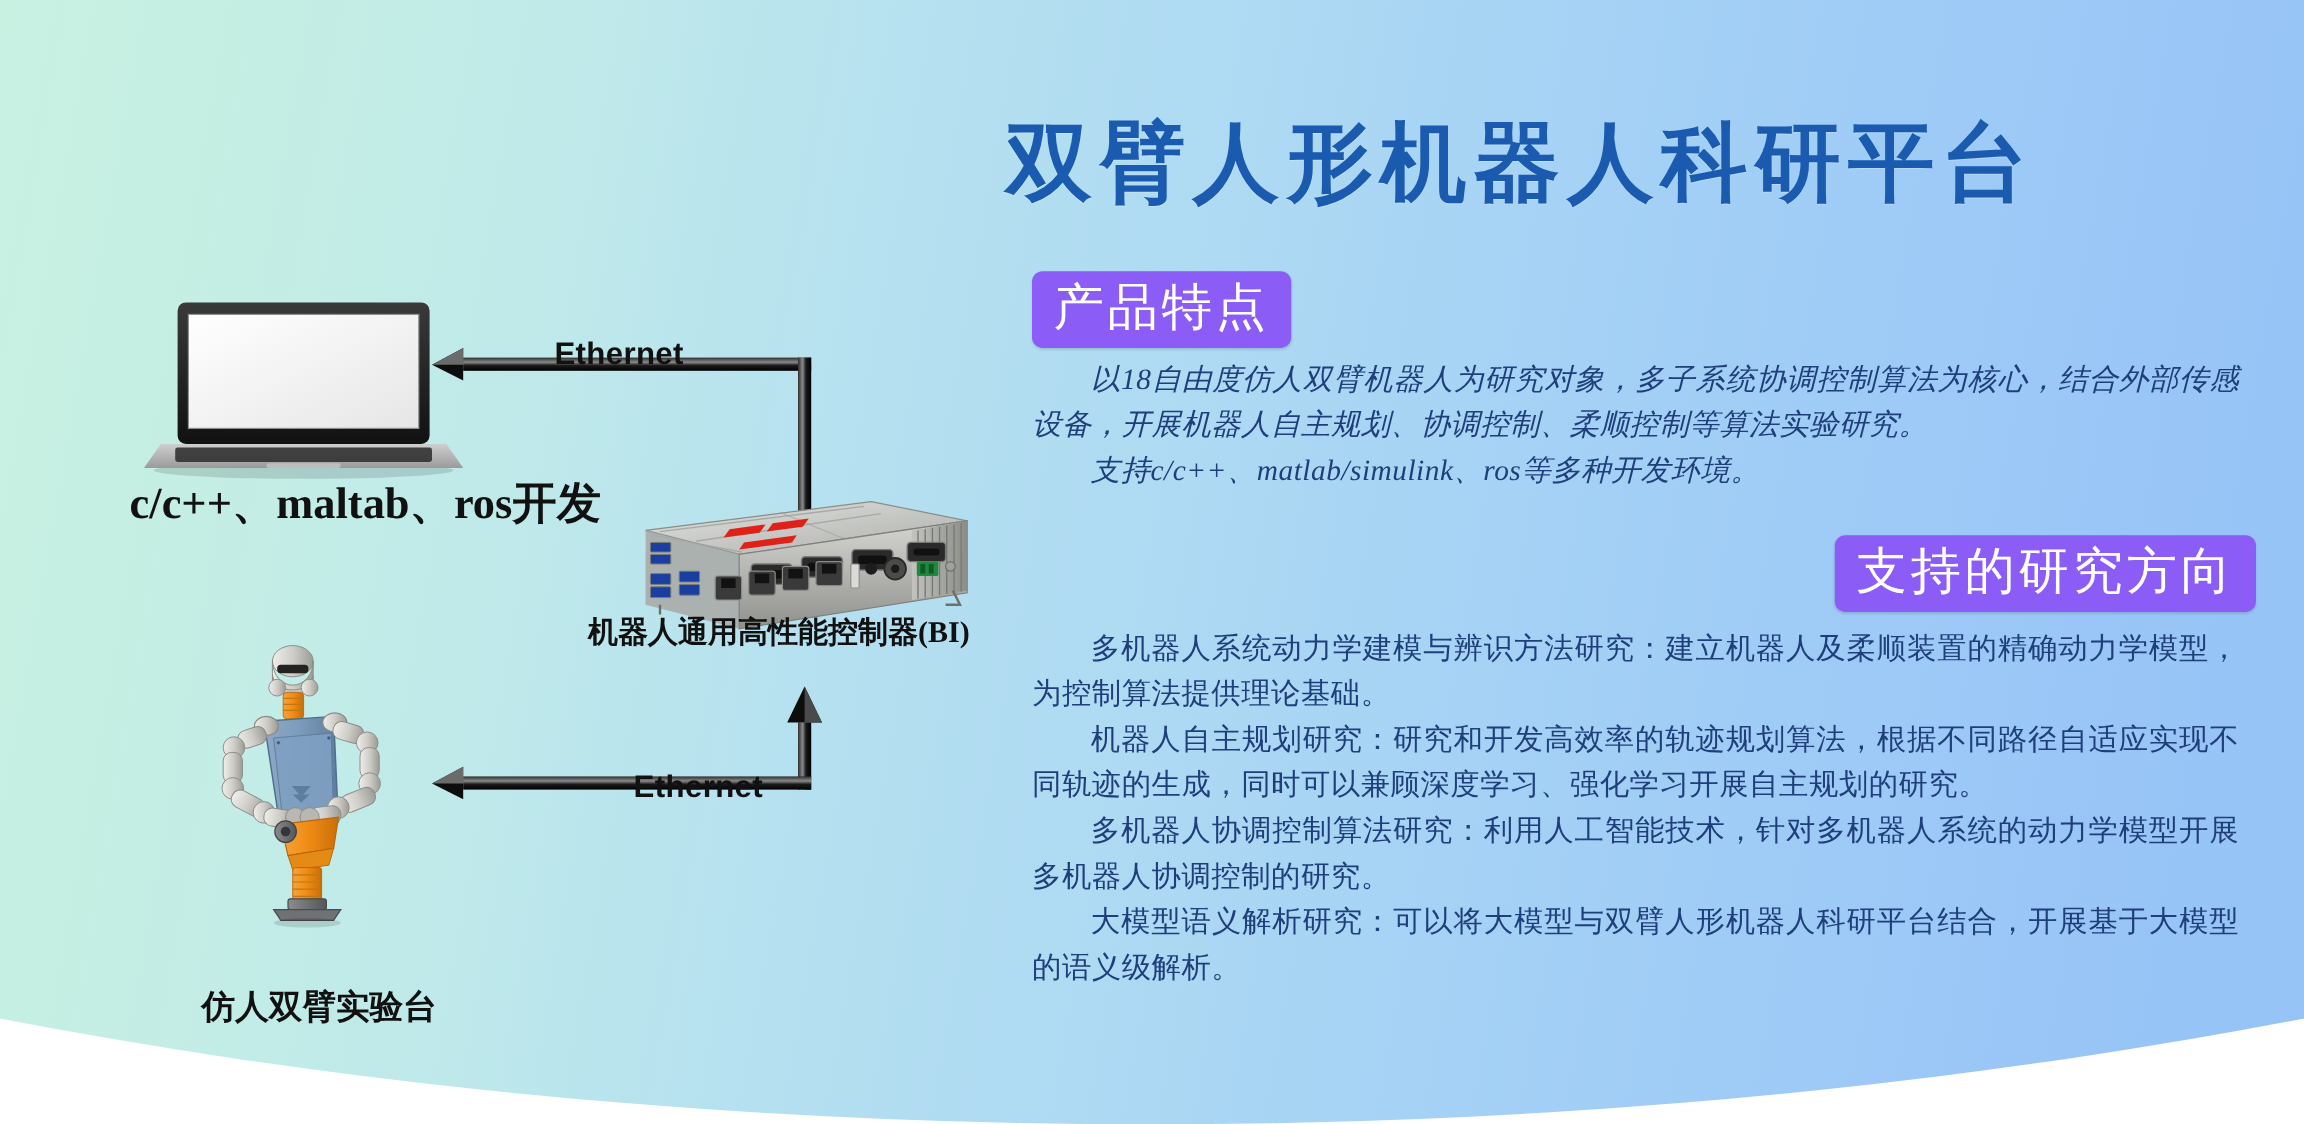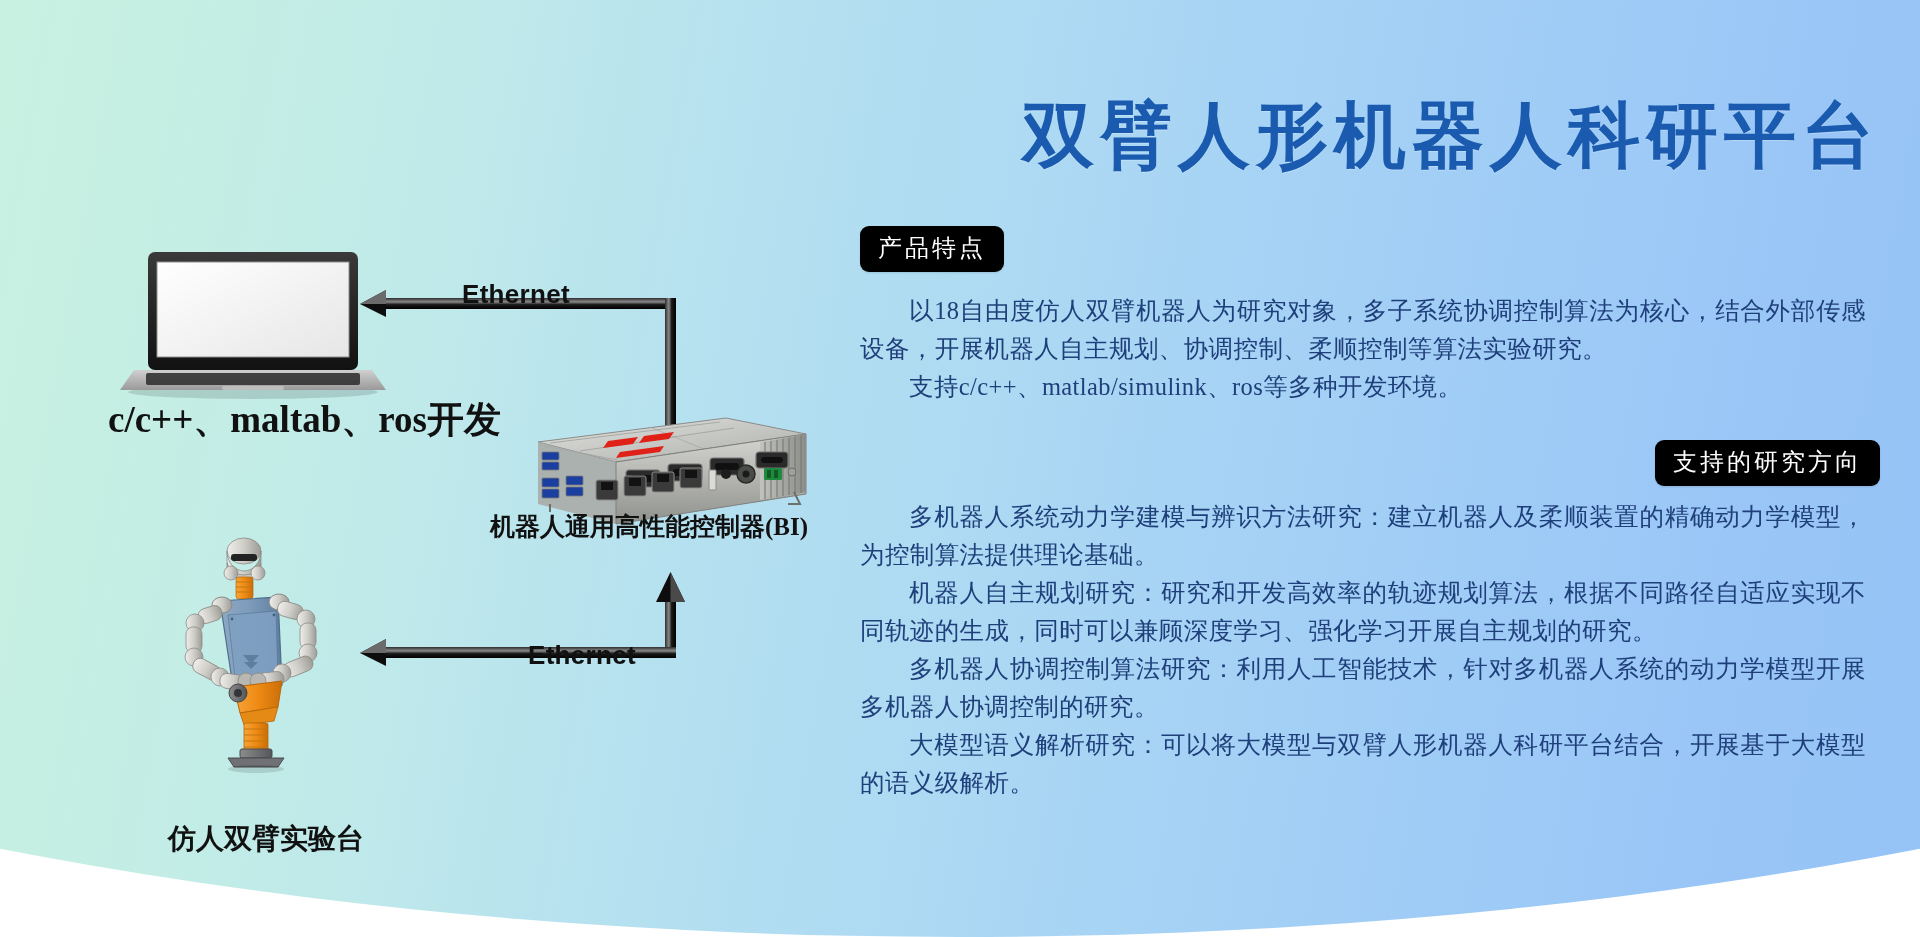--- a/index.html
+++ b/index.html
@@ -93,30 +93,30 @@
     left: 838px;
     top: 100px;
     width: 1042px;
   }
   #main-title {
     color: #1a5bb0;
     font-size: 72px;
     line-height: 1.0;
     letter-spacing: 6px;
     font-family: "Liberation Serif", "DejaVu Serif", serif;
-    text-align: right;
+    text-align: left;
     margin: 0 0 8px 0;
     white-space: nowrap;
     text-shadow: 0 1px 0 rgba(255,255,255,.25);
   }
   .badge {
     display: inline-block;
-    background: #000000;
+    background: #8b5cf6;
     color: #ffffff;
-    font-size: 24px;
+    font-size: 42px;
     line-height: 1;
     padding: 10px 18px 12px 18px;
     border-radius: 9px;
     letter-spacing: 3px;
     font-family: "Liberation Serif", "DejaVu Serif", serif;
     box-shadow: 0 1px 2px rgba(0,0,0,.12);
   }
   #badge-features-wrap { margin: 54px 0 0 22px; }
   #badge-directions-wrap { margin: 34px 0 0 22px; text-align: right; }
 
@@ -124,21 +124,21 @@
     color: #1f3f7a;
     font-size: 24.5px;
     line-height: 38px;
     text-indent: 2em;
     margin: 0;
     padding: 0 14px 0 22px;
     text-align: justify;
     font-family: "Liberation Serif", "DejaVu Serif", serif;
     letter-spacing: .4px;
   }
-  #features-body { margin-top: 20px; }
+  #features-body { margin-top: 8px; font-style: italic; }
   #directions-body { margin-top: 12px; }
   .para + .para { margin-top: 0px; }
 </style>
 </head>
 <body>
 
 <div id="poster">
 
   <div id="bg"></div>
 

